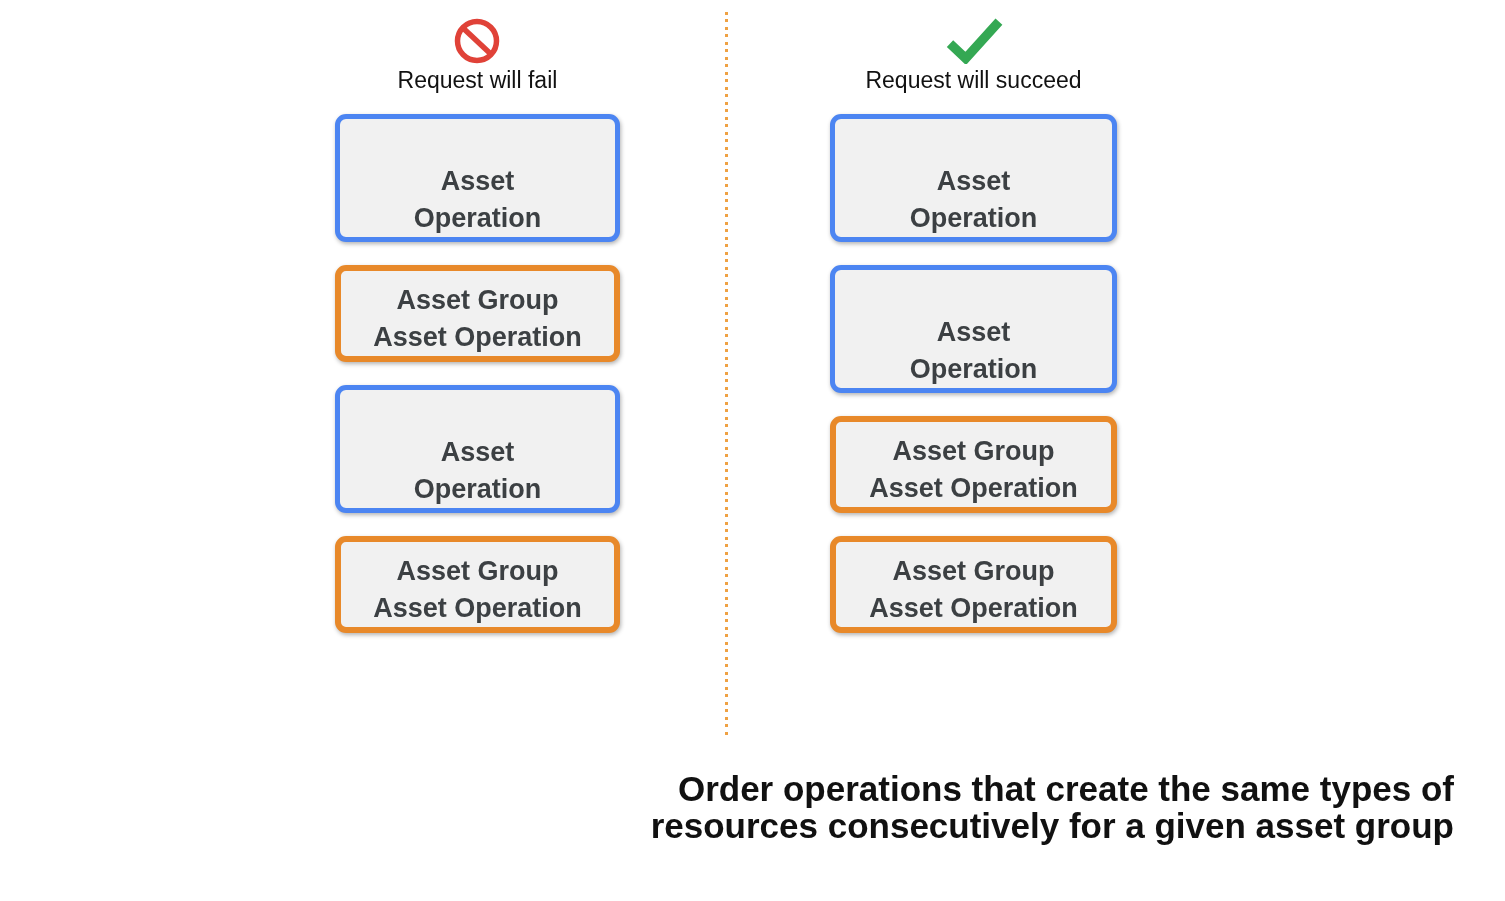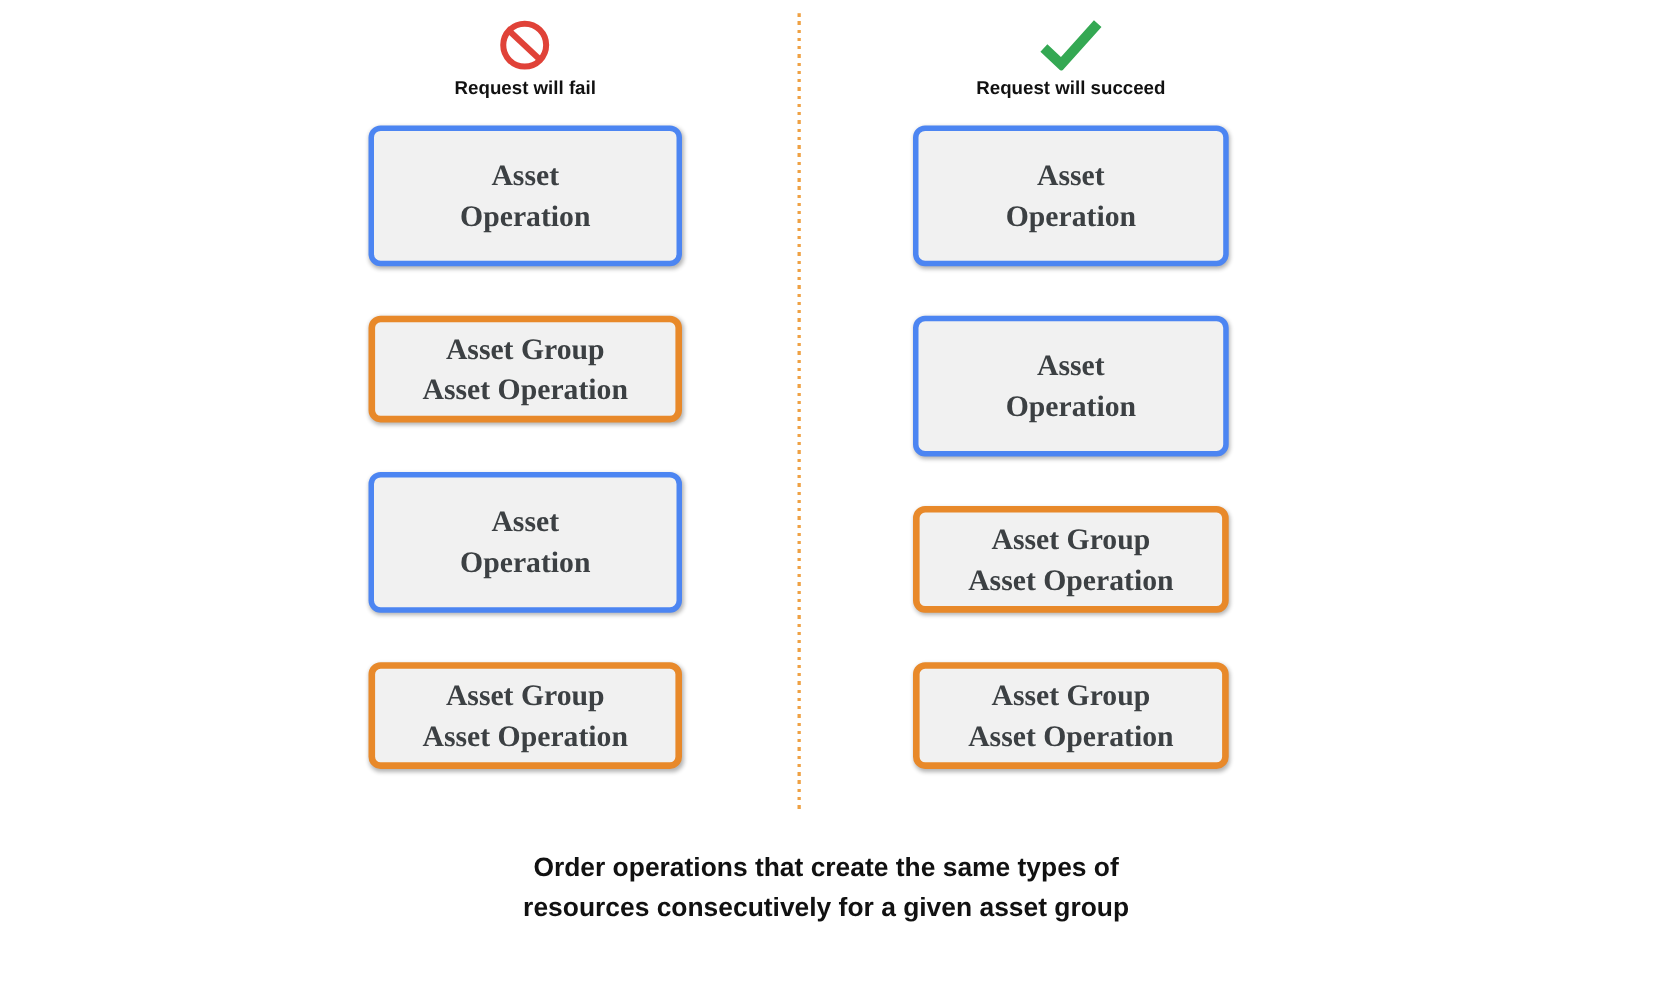--- a/index.html
+++ b/index.html
@@ -25,51 +25,50 @@
   }
   .col-fail{left:335px;width:285px;}
   .col-succeed{left:830px;width:287px;}
   .col-header{
     height:78px;display:flex;flex-direction:column;
     justify-content:flex-end;align-items:center;
     margin-bottom:20px;
   }
   .col-header .icon{display:block;}
   .col-title{
-    font-size:17px;font-weight:700;color:var(--heading-text);
+    font-size:23px;font-weight:400;color:var(--heading-text);
     line-height:28px;margin-top:2px;white-space:nowrap;
   }
   .box{
     width:100%;
-    display:flex;align-items:center;justify-content:center;
+    display:flex;align-items:flex-end;justify-content:center;
     background:var(--box-fill);
     border-radius:11px;
-    margin-bottom:45px;
+    margin-bottom:23px;
     box-shadow:1px 2px 4px rgba(0,0,0,0.30);
     text-align:center;
-    font-family:Liberation Serif, serif;
   }
   .box .box-label{
     font-size:27px;font-weight:700;color:var(--box-text);
     line-height:37px;white-space:pre-line;
   }
   .border-blue{border:5px solid var(--blue);height:128px;}
   .border-orange{border:6px solid var(--orange);height:97px;}
   .divider{
     position:absolute;left:725px;top:12px;width:3px;height:726px;
     background:repeating-linear-gradient(
       to bottom,
       var(--divider) 0px, var(--divider) 3px,
       transparent 3px, transparent 7.5px
     );
   }
   .caption{
     position:absolute;top:770px;left:0;width:1454px;
-    text-align:center;
-    font-size:24px;font-weight:700;color:var(--heading-text);
+    text-align:right;
+    font-size:35px;font-weight:700;color:var(--heading-text);
     line-height:37px;white-space:pre-line;padding-left:48px;
   }
 </style>
 </head>
 <body>
 
 <div class="canvas">
 
   <div class="column col-fail">
     <div class="col-header">

